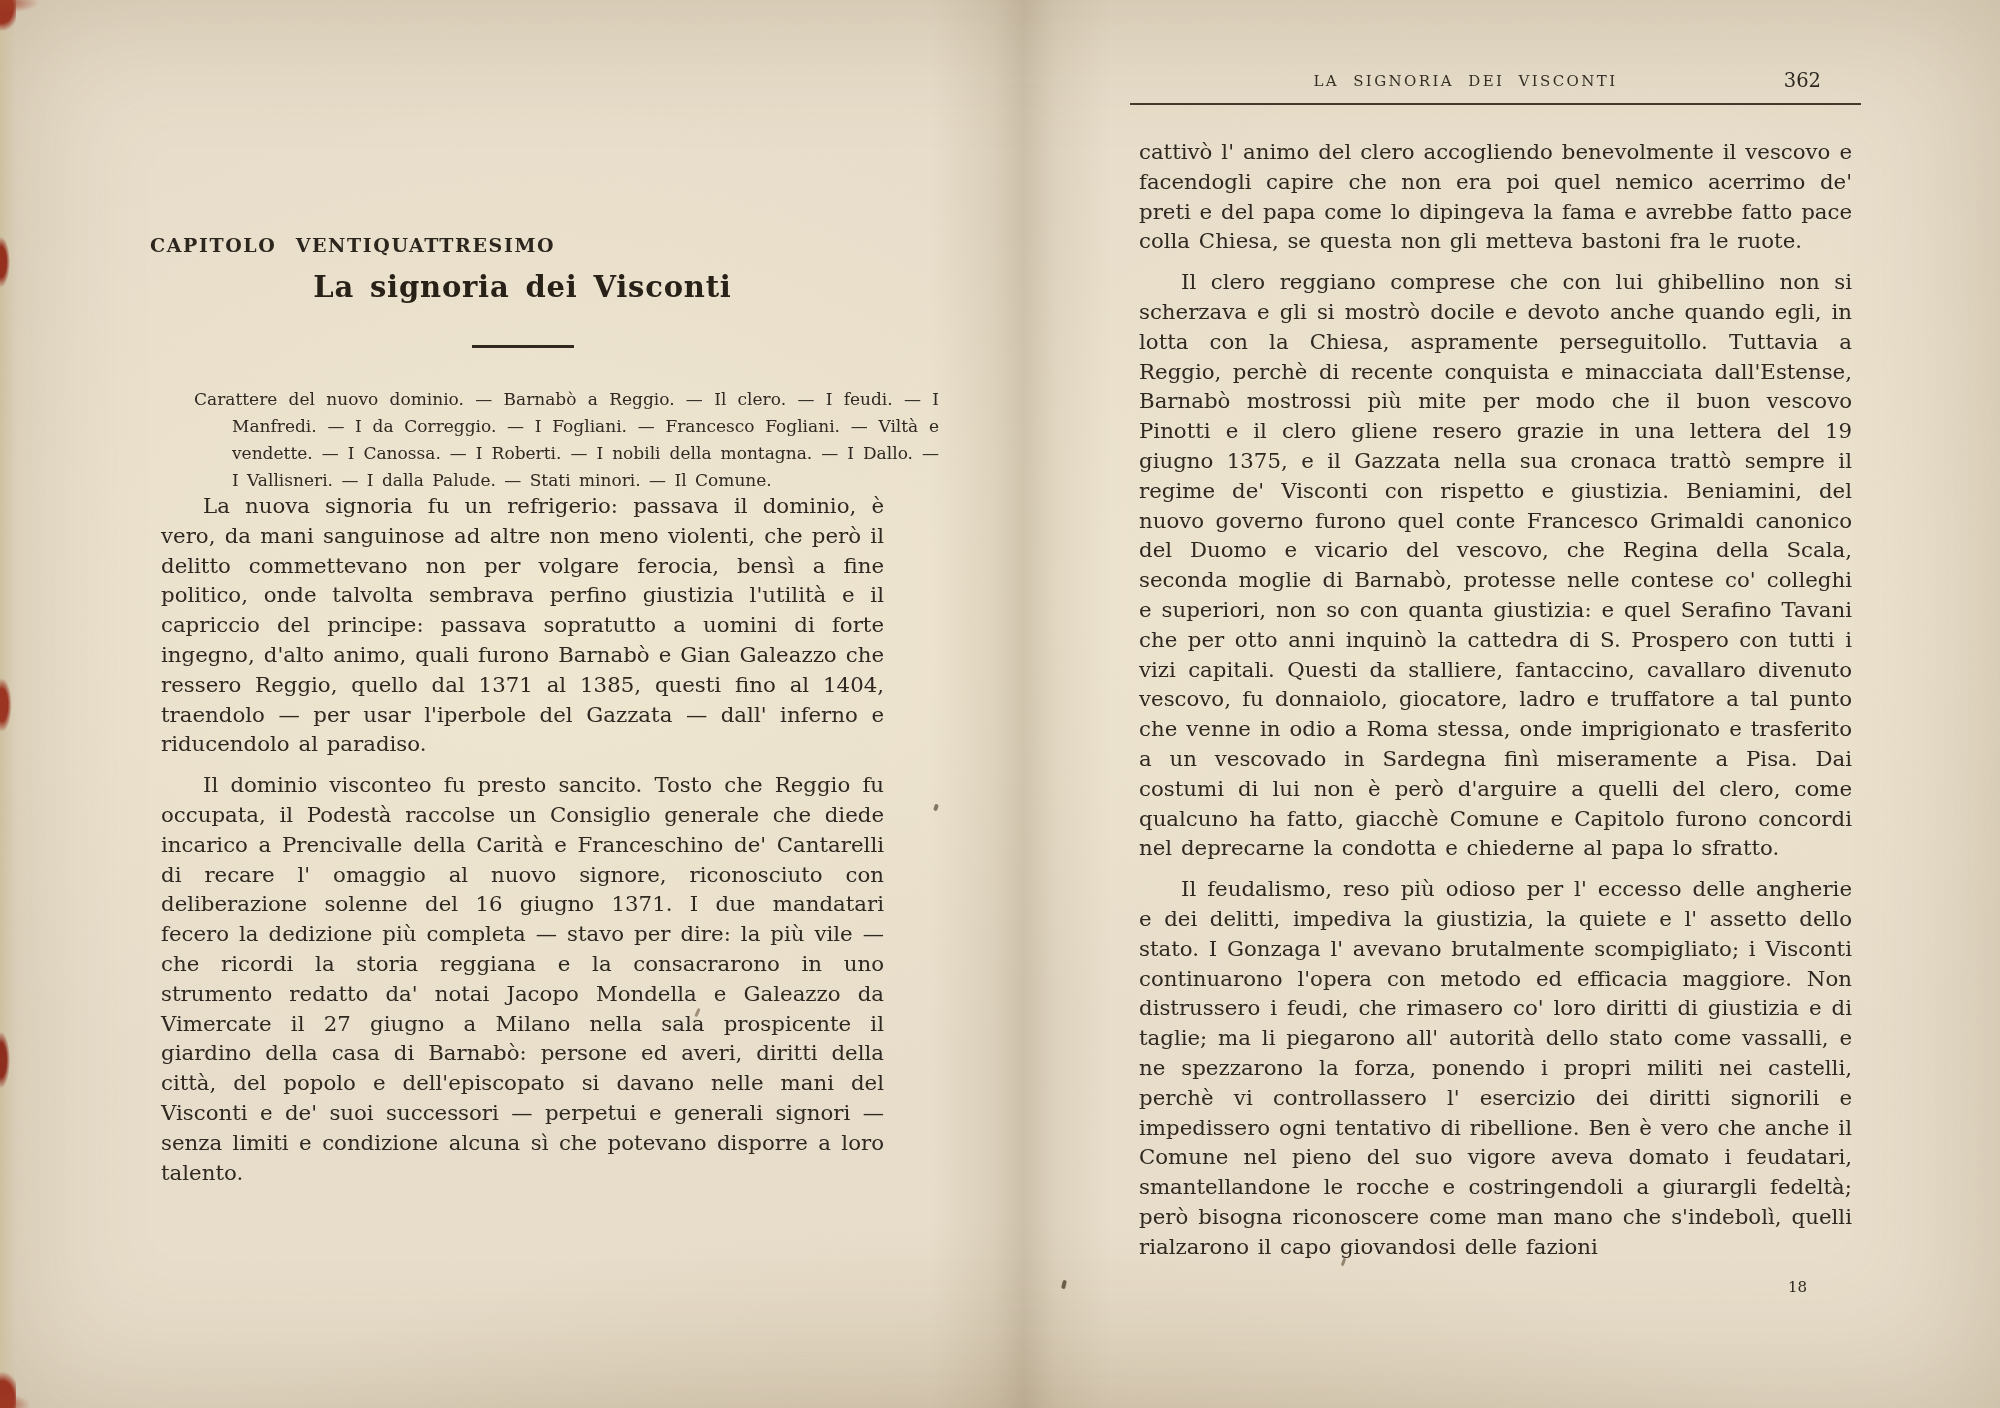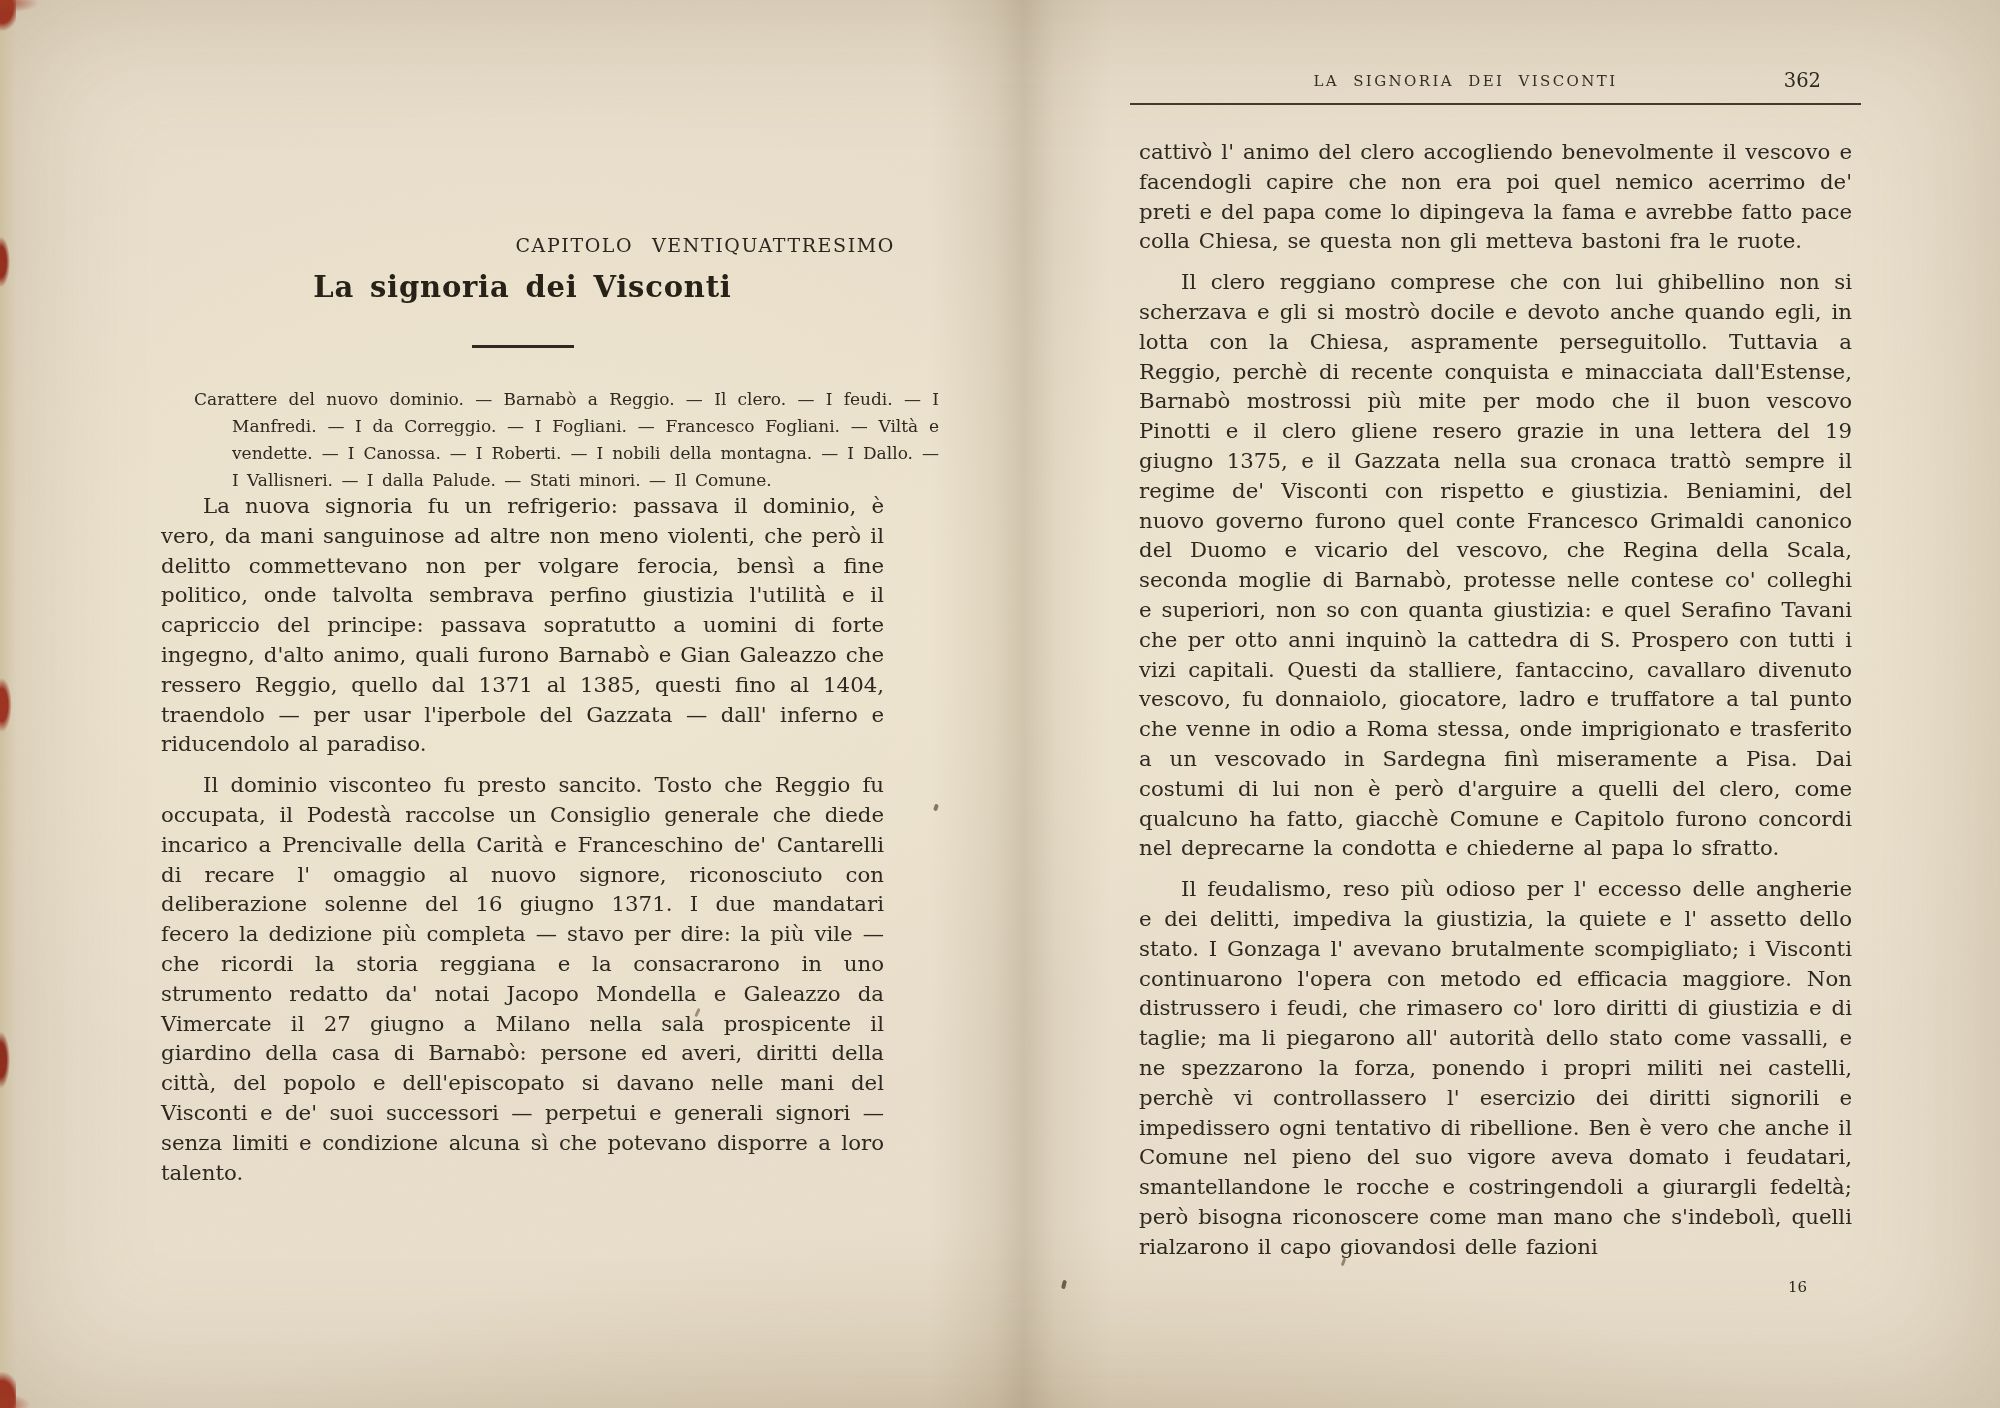--- a/index.html
+++ b/index.html
@@ -60,23 +60,24 @@
   .grain { position: absolute; inset: 0; pointer-events: none; opacity: 0.55; mix-blend-mode: multiply; }
 
   .ink { color: #2e2820; }
 
   
   .left-page {
     position: absolute; left: 150px; top: 0; width: 745px; height: 1408px;
   }
   .chapter-heading {
     position: absolute; top: 234px; left: 0; width: 100%;
-    text-align: right;
+    text-align: left;
     font-size: 19px; letter-spacing: 1.6px; word-spacing: 11px;
     color: #2c261e;
+    font-weight: bold;
   }
   .chapter-title {
     position: absolute; top: 270px; left: 0; width: 100%;
     text-align: center;
     font-size: 29px; font-weight: bold; letter-spacing: 0.8px; word-spacing: 5px;
     color: #272118;
   }
   .title-rule {
     position: absolute; top: 345px; left: 322px;
     width: 102px; height: 3px; background: #2f2920;
@@ -156,21 +157,21 @@
     <div class="running-header">
       <div class="running-header-text">LA SIGNORIA DEI VISCONTI</div>
       <div class="page-number">362</div>
     </div>
     <div class="header-rule"></div>
     <div class="body-text right-body">
       <p class="no-indent">cattivò l' animo del clero accogliendo benevolmente il vescovo e facendogli capire che non era poi quel nemico acerrimo de' preti e del papa come lo dipingeva la fama e avrebbe fatto pace colla Chiesa, se questa non gli metteva bastoni fra le ruote.</p>
       <p>Il clero reggiano comprese che con lui ghibellino non si scherzava e gli si mostrò docile e devoto anche quando egli, in lotta con la Chiesa, aspramente perseguitollo. Tuttavia a Reggio, perchè di recente conquista e minacciata dall'Estense, Barnabò mostrossi più mite per modo che il buon vescovo Pinotti e il clero gliene resero grazie in una lettera del 19 giugno 1375, e il Gazzata nella sua cronaca trattò sempre il regime de' Visconti con rispetto e giustizia. Beniamini, del nuovo governo furono quel conte Francesco Grimaldi canonico del Duomo e vicario del vescovo, che Regina della Scala, seconda moglie di Barnabò, protesse nelle contese co' colleghi e superiori, non so con quanta giustizia: e quel Serafino Tavani che per otto anni inquinò la cattedra di S. Prospero con tutti i vizi capitali. Questi da stalliere, fantaccino, cavallaro divenuto vescovo, fu donnaiolo, giocatore, ladro e truffatore a tal punto che venne in odio a Roma stessa, onde imprigionato e trasferito a un vescovado in Sardegna finì miseramente a Pisa. Dai costumi di lui non è però d'arguire a quelli del clero, come qualcuno ha fatto, giacchè Comune e Capitolo furono concordi nel deprecarne la condotta e chiederne al papa lo sfratto.</p>
       <p>Il feudalismo, reso più odioso per l' eccesso delle angherie e dei delitti, impediva la giustizia, la quiete e l' assetto dello stato. I Gonzaga l' avevano brutalmente scompigliato; i Visconti continuarono l'opera con metodo ed efficacia maggiore. Non distrussero i feudi, che rimasero co' loro diritti di giustizia e di taglie; ma li piegarono all' autorità dello stato come vassalli, e ne spezzarono la forza, ponendo i propri militi nei castelli, perchè vi controllassero l' esercizio dei diritti signorili e impedissero ogni tentativo di ribellione. Ben è vero che anche il Comune nel pieno del suo vigore aveva domato i feudatari, smantellandone le rocche e costringendoli a giurargli fedeltà; però bisogna riconoscere come man mano che s'indebolì, quelli rialzarono il capo giovandosi delle fazioni</p>
     </div>
-    <div class="signature-mark">16</div>
+    <div class="signature-mark">18</div>
   </div>
 
   <div class="speck speck-1"></div>
   <div class="speck speck-2"></div>
   <div class="speck speck-3"></div>
   <div class="speck speck-4"></div>
 
   <svg class="grain" width="2000" height="1408" xmlns="http://www.w3.org/2000/svg">
     <filter id="grainf">
       <feTurbulence type="fractalNoise" baseFrequency="0.8" numOctaves="2" stitchTiles="stitch"></feTurbulence>

